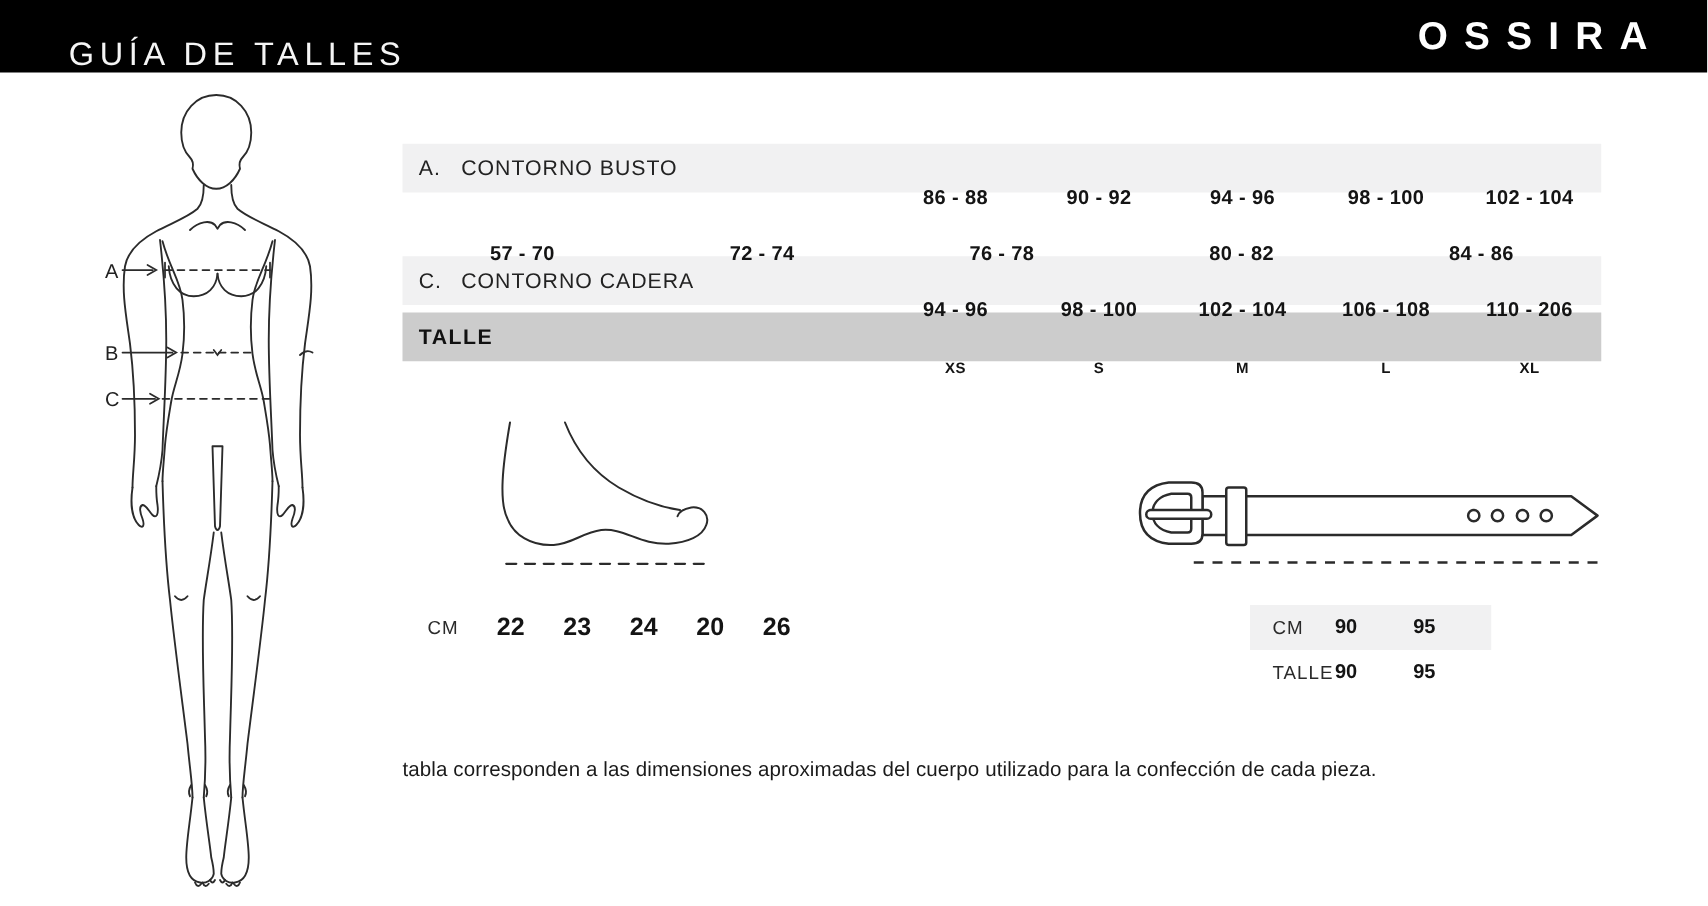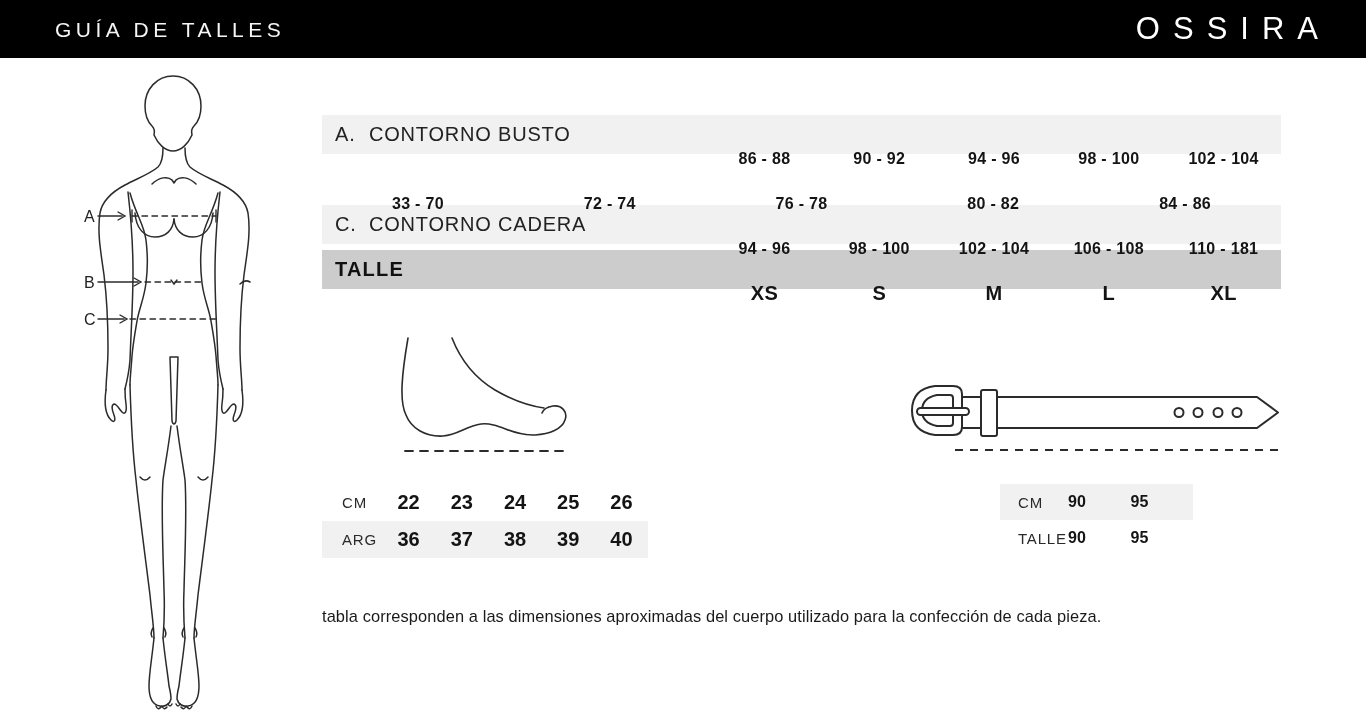--- a/index.html
+++ b/index.html
@@ -1,43 +1,43 @@
 <!DOCTYPE html>
 <html><head>
 <meta charset="utf-8">
 <style>
   html,body{margin:0;padding:0;background:#fff;}
   .page{position:relative;width:1366px;height:725px;background:#ffffff;overflow:hidden;
         font-family:"Liberation Sans",sans-serif;color:#1e1e1e;}
 
   
   .topbar{position:absolute;left:0;top:0;width:1366px;height:58px;background:#000;}
-  .topbar .title{position:absolute;left:55px;top:1px;height:58px;display:flex;align-items:center;
-        color:#f5f5f5;font-size:21px;font-weight:300;letter-spacing:4.5px;}
+  .topbar .title{position:absolute;left:55px;top:14px;height:58px;display:flex;align-items:center;
+        color:#f5f5f5;font-size:26px;font-weight:300;letter-spacing:4.5px;}
   .topbar .brand{position:absolute;right:35px;top:0;height:58px;display:flex;align-items:center;
-        color:#ffffff;font-size:31px;font-weight:400;letter-spacing:13px;}
+        color:#ffffff;font-size:31px;font-weight:700;letter-spacing:13px;}
 
   
   .figure-svg{position:absolute;left:40px;top:60px;width:260px;height:660px;}
   .foot-svg{position:absolute;left:395px;top:333px;width:185px;height:128px;}
   .belt-svg{position:absolute;left:905px;top:380px;width:385px;height:78px;}
 
   
   .mtable{position:absolute;left:322px;top:115px;width:959px;}
   .mrow{display:flex;align-items:center;height:39px;}
   .mrow.light{background:#f1f1f2;}
   .mrow.dark{background:#cccccc;}
   .mrow{margin-bottom:6px;}
   .mrow:last-child{margin-bottom:0;}
-  .mlabel{width:385px;padding-left:13px;box-sizing:border-box;font-size:20px;
+  .mlabel{width:385px;padding-left:13px;box-sizing:border-box;font-size:17px;
         letter-spacing:0.8px;color:#222;white-space:nowrap;}
   .mlabel .letter{display:inline-block;width:34px;}
   .mval{flex:1 1 0;text-align:center;font-size:16px;font-weight:700;color:#141414;letter-spacing:0.3px;margin-top:48px;}
   .mrow.dark .mlabel{font-weight:700;letter-spacing:1.2px;color:#111;}
-  .mrow.dark .mval{font-size:20px;}
+  .mrow.dark .mval{font-size:12px;}
 
   
   .shoetable{position:absolute;left:322px;top:484px;width:326px;}
   .srow{display:flex;align-items:center;height:37px;}
   .srow.light{background:#f1f1f2;}
   .slabel{width:60px;padding-left:20px;box-sizing:border-box;font-size:15px;letter-spacing:0.8px;color:#2a2a2a;}
   .sval{flex:1 1 0;text-align:center;font-size:20px;font-weight:700;color:#141414;}
 
   
   .belttable{position:absolute;left:1000px;top:484px;width:193px;}
@@ -109,35 +109,35 @@
       <div class="mlabel">
         <span class="letter">A.</span><span>CONTORNO BUSTO</span>
       </div>
       <div class="mval">86 - 88</div>
       <div class="mval">90 - 92</div>
       <div class="mval">94 - 96</div>
       <div class="mval">98 - 100</div>
       <div class="mval">102 - 104</div>
     </div>
     <div class="mrow">
-      <div class="mval">33 - 70</div>
+      <div class="mval">57 - 70</div>
       <div class="mval">72 - 74</div>
       <div class="mval">76 - 78</div>
       <div class="mval">80 - 82</div>
       <div class="mval">84 - 86</div>
     </div>
     <div class="mrow light">
       <div class="mlabel">
         <span class="letter">C.</span><span>CONTORNO CADERA</span>
       </div>
       <div class="mval">94 - 96</div>
       <div class="mval">98 - 100</div>
       <div class="mval">102 - 104</div>
       <div class="mval">106 - 108</div>
-      <div class="mval">110 - 181</div>
+      <div class="mval">110 - 206</div>
     </div>
     <div class="mrow dark">
       <div class="mlabel">
         <span>TALLE</span>
       </div>
       <div class="mval">XS</div>
       <div class="mval">S</div>
       <div class="mval">M</div>
       <div class="mval">L</div>
       <div class="mval">XL</div>
@@ -151,30 +151,22 @@
       <path d="M10,118 H172" stroke-width="1.8" stroke-dasharray="8 7"></path>
     </g>
   </svg>
 
   <div class="shoetable">
     <div class="srow">
       <div class="slabel">CM</div>
       <div class="sval">22</div>
       <div class="sval">23</div>
       <div class="sval">24</div>
-      <div class="sval">25</div>
+      <div class="sval">20</div>
       <div class="sval">26</div>
-    </div>
-    <div class="srow light">
-      <div class="slabel">ARG</div>
-      <div class="sval">36</div>
-      <div class="sval">37</div>
-      <div class="sval">38</div>
-      <div class="sval">39</div>
-      <div class="sval">40</div>
     </div>
   </div>
 
   <svg class="belt-svg" viewBox="0 0 385 78">
     <g fill="#ffffff" stroke="#2b2b2b" stroke-width="2" stroke-linejoin="round">
       <path d="M57,17 L352,17 L373,32.5 L352,48 L57,48 Z"></path>
       <path d="M30,6 L48,6 Q57,6 57,14 L57,47 Q57,55 48,55 L30,55 C14,53 7,44 7,30.5 C7,17 14,8 30,6 Z"></path>
       <path fill="none" d="M32,15 L45,15 Q48,15 48,18 L48,43 Q48,46 45,46 L32,46 C22,44 17,38 17,30.5 C17,23 22,17 32,15 Z"></path>
       <rect x="12" y="28" width="52" height="7" rx="3.5"></rect>
       <rect x="76" y="10" width="16" height="46" rx="2"></rect>

